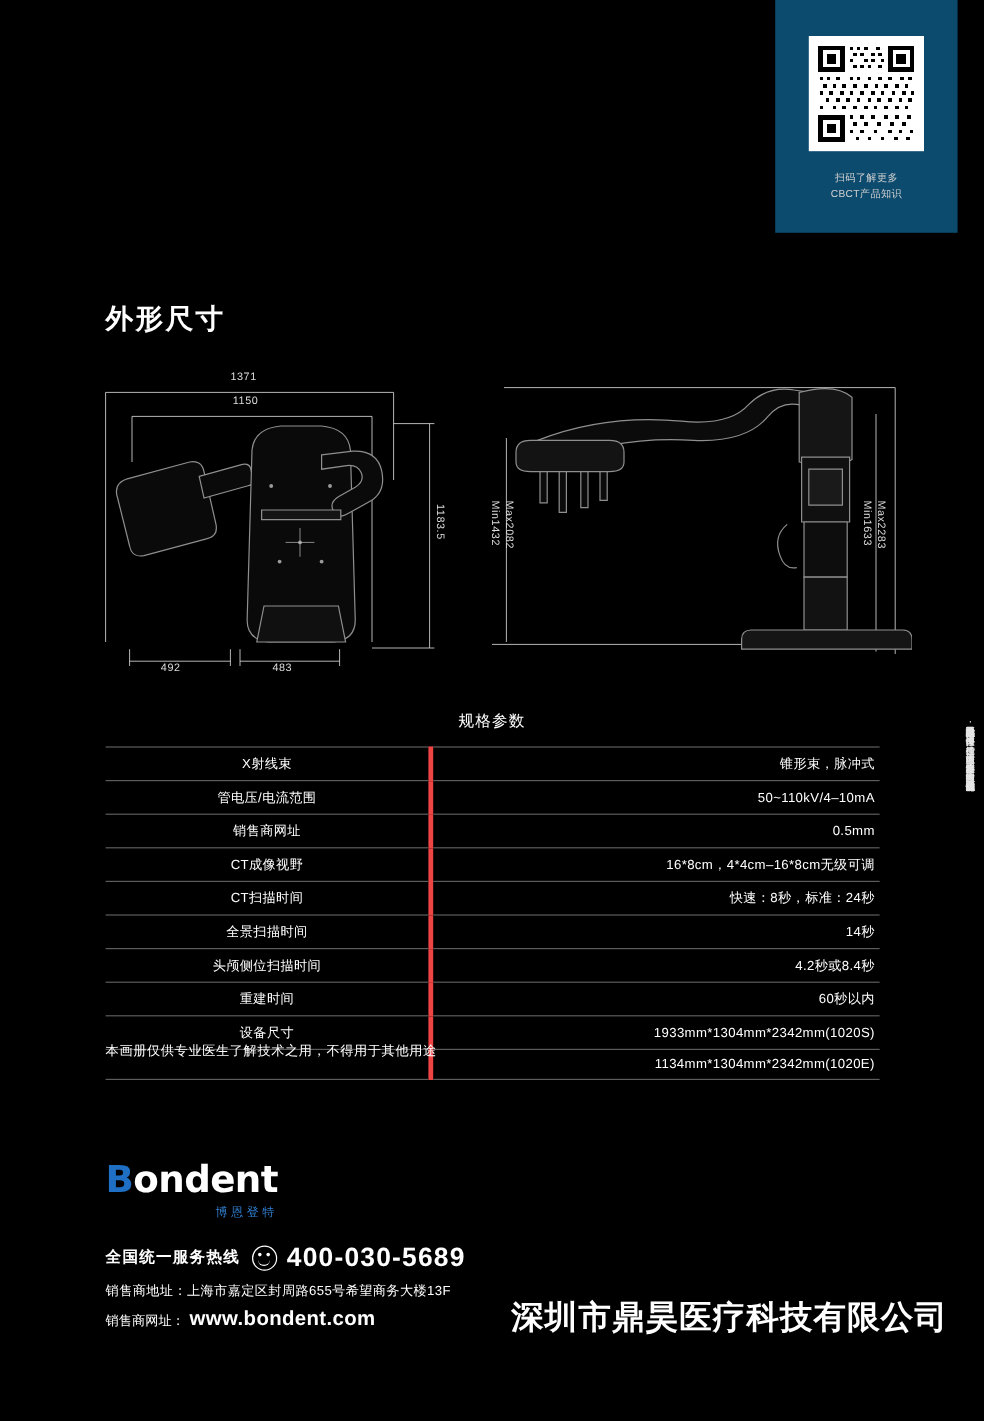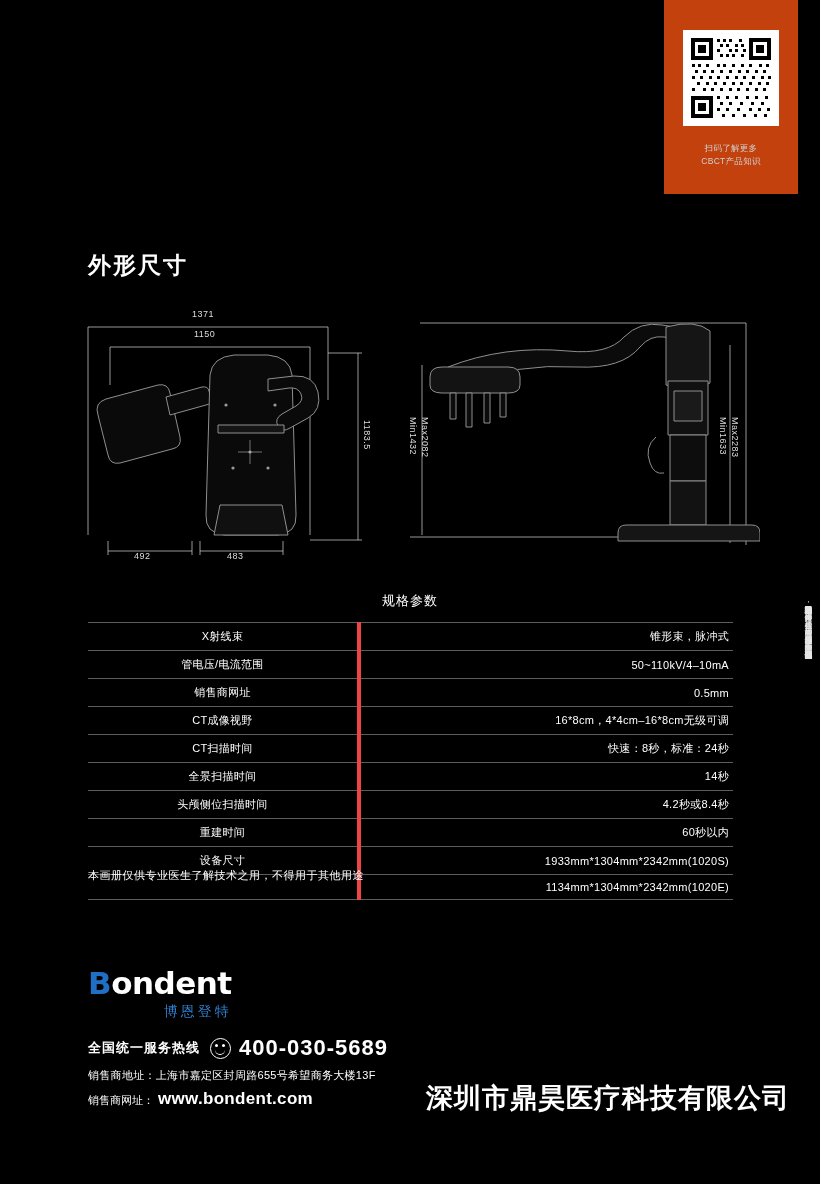--- a/index.html
+++ b/index.html
@@ -9,22 +9,22 @@
     font-family:"Liberation Sans","DejaVu Sans",sans-serif;
     color:#fff;
     position:relative;
     overflow:hidden;
   }
   .page{position:absolute;inset:0;}
 
   
   .qr-panel{
     position:absolute;top:0;right:22px;
-    width:134px;height:194px;
-    background:#c2410c;
+    width:152px;height:194px;
+    background:#0c4a6e;
     display:flex;flex-direction:column;align-items:center;
     justify-content:flex-start;
   }
   .qr-box{
     width:96px;height:96px;background:#fff;margin-top:30px;
     position:relative;
   }
   .qr-inner{position:absolute;inset:6px;}
   .qr-cap{
     margin-top:16px;text-align:center;font-size:8.5px;color:#cfcfcf;
@@ -74,21 +74,21 @@
   }
 
   
   .logo{position:absolute;left:88px;top:965px;}
   .logo-word{
     font-size:31px;font-weight:bold;letter-spacing:-0.5px;
     font-family:"DejaVu Sans",sans-serif;
   }
   .logo-word .b{color:#1f6fc4;}
   .logo-word .rest{color:#ffffff;}
-  .logo-sub{font-size:14px;color:#2f7fd0;letter-spacing:3px;margin-top:2px;text-align:right;}
+  .logo-sub{font-size:10px;color:#2f7fd0;letter-spacing:3px;margin-top:2px;text-align:right;}
 
   .hot-line{position:absolute;left:88px;top:1035px;display:flex;align-items:center;}
   .hot-label{font-size:13px;font-weight:bold;letter-spacing:1px;}
   .phone-icon{
     width:19px;height:19px;border-radius:50%;border:1.6px solid #fff;
     margin:0 8px 0 10px;position:relative;display:inline-block;
   }
   .phone-icon:before{
     content:"";position:absolute;left:4px;top:5px;width:3px;height:3px;
     border-radius:50%;background:#fff;box-shadow:7px 0 0 #fff;

